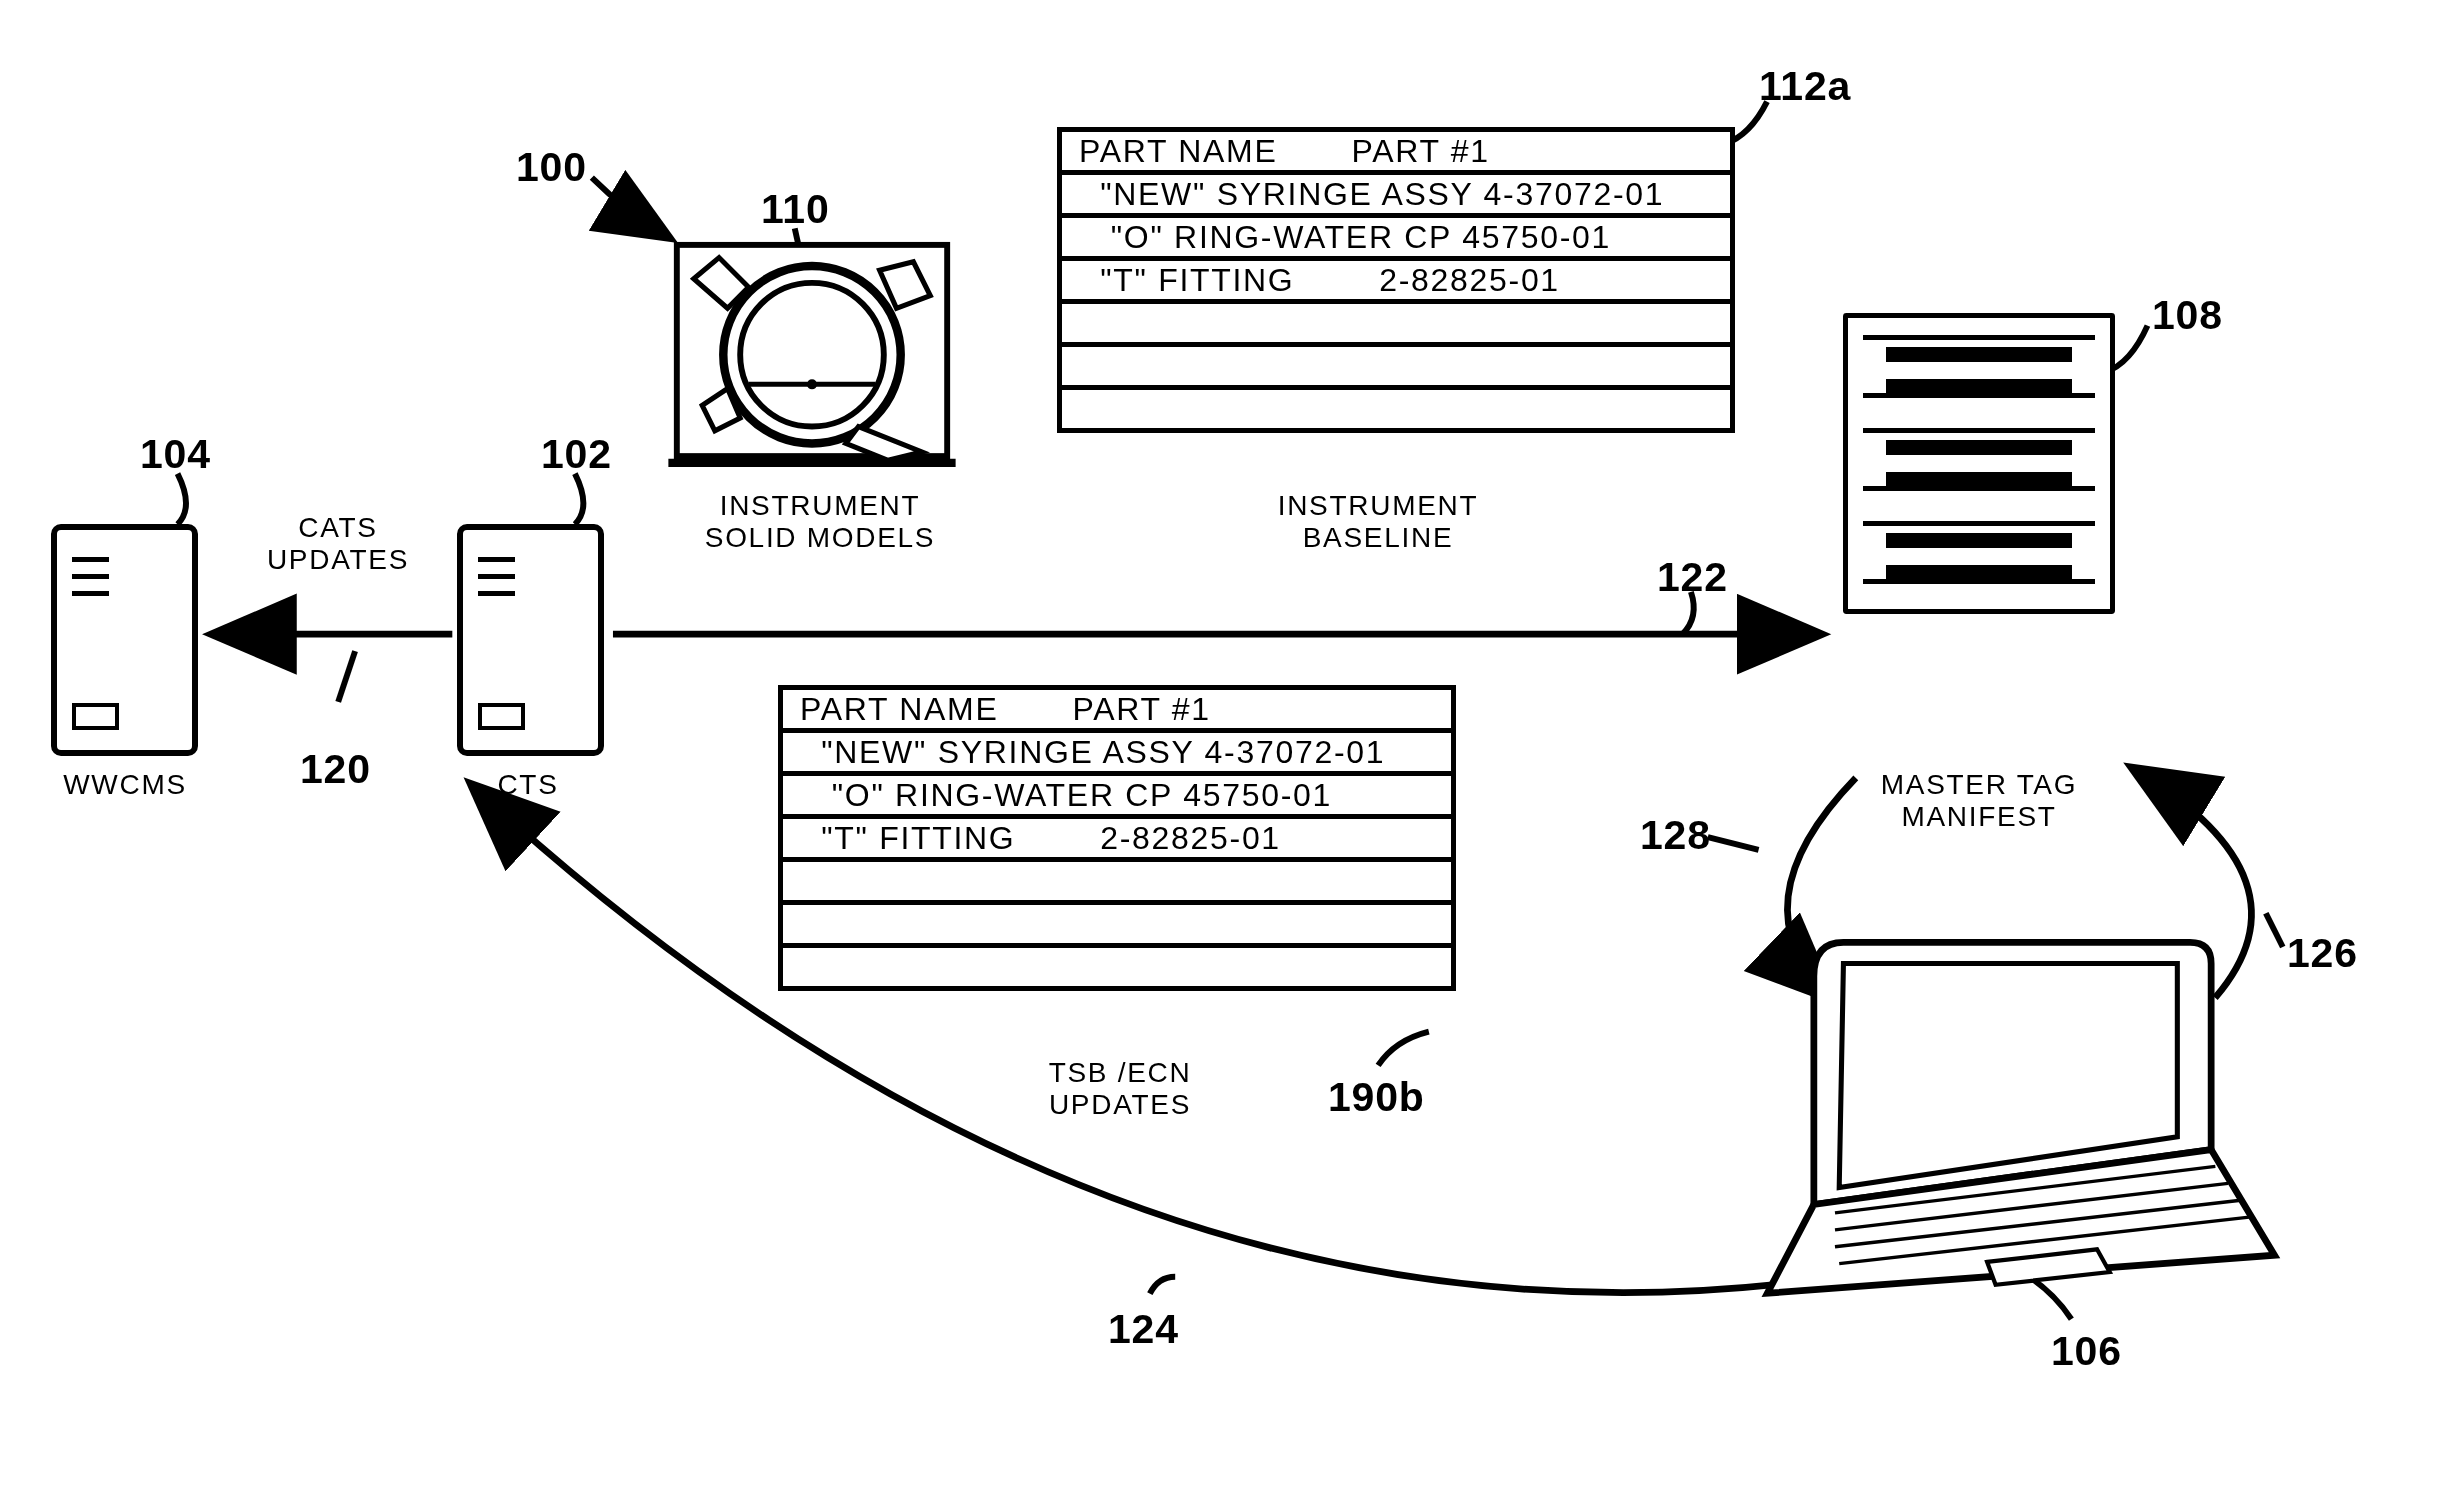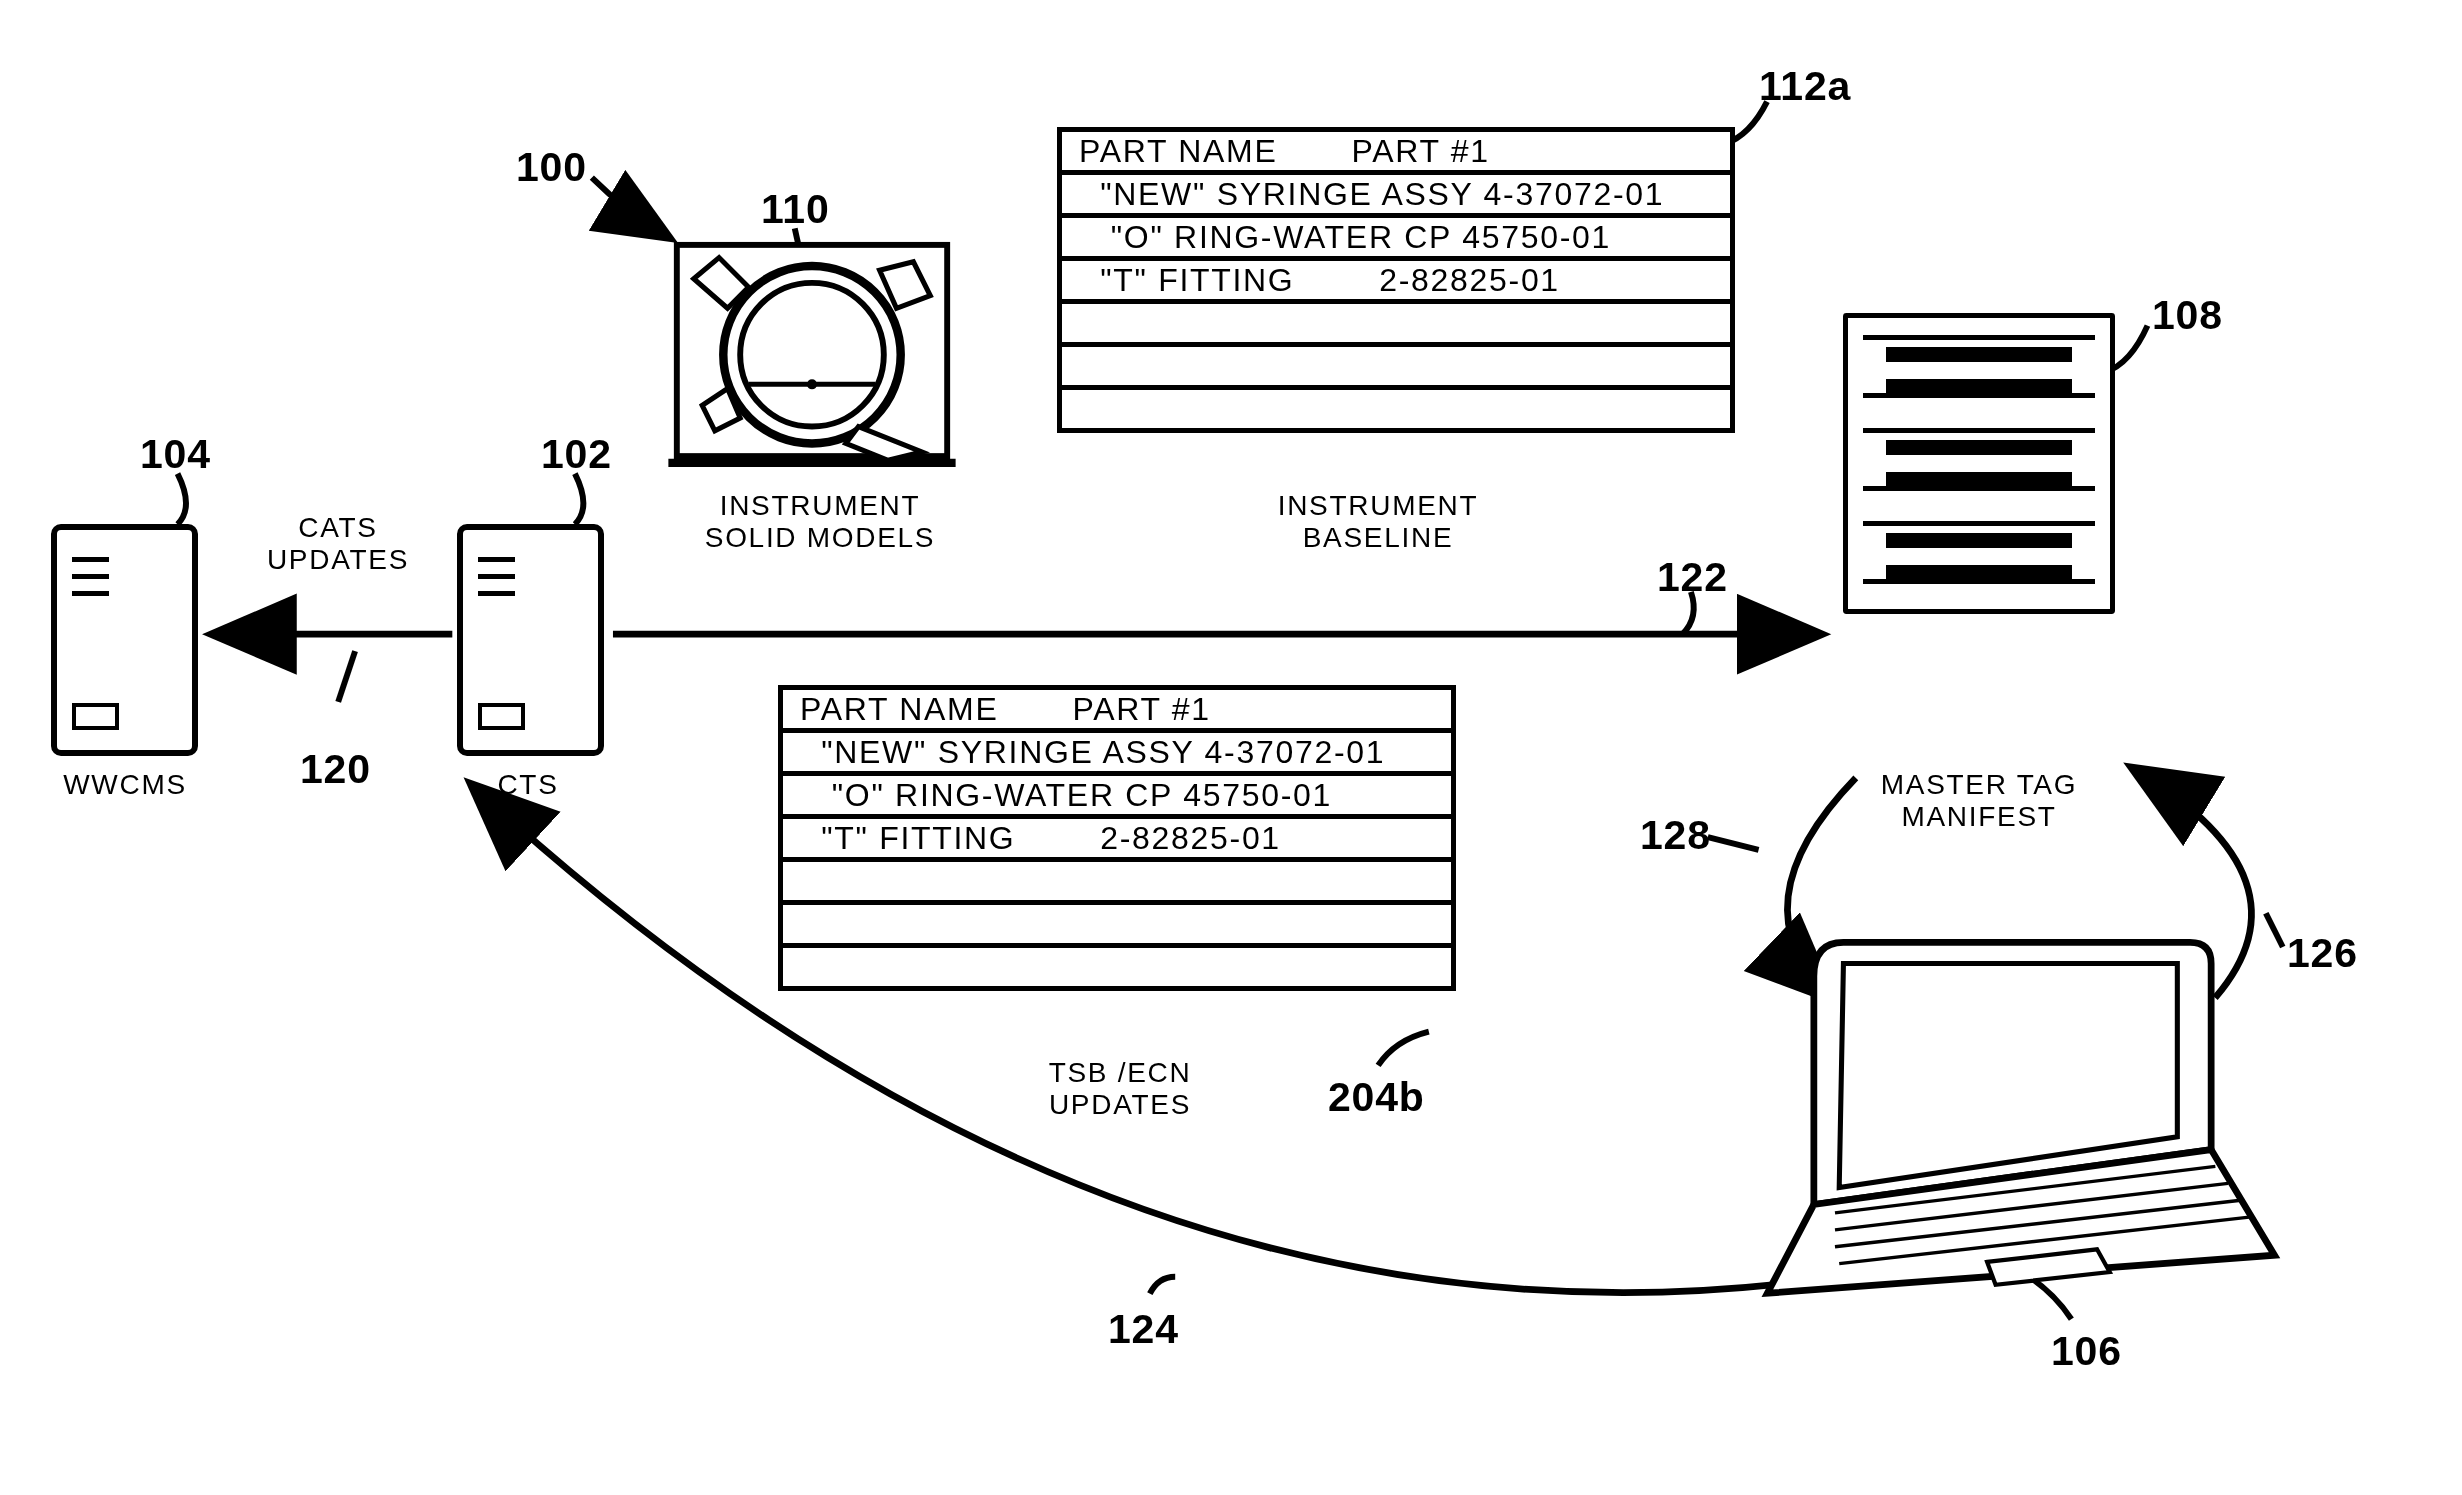--- a/index.html
+++ b/index.html
@@ -256,21 +256,21 @@
     </svg>
   </div>
 
   <div class="ref" style="left:516px; top:144px;">100</div>
   <div class="ref" style="left:541px; top:431px;">102</div>
   <div class="ref" style="left:140px; top:431px;">104</div>
   <div class="ref" style="left:2051px; top:1328px;">106</div>
   <div class="ref" style="left:2152px; top:292px;">108</div>
   <div class="ref" style="left:761px; top:186px;">110</div>
   <div class="ref" style="left:1759px; top:63px;">112a</div>
-  <div class="ref" style="left:1328px; top:1074px;">204b</div>
+  <div class="ref" style="left:1328px; top:1074px;">190b</div>
   <div class="ref" style="left:300px; top:710px;margin-top:36px;">120</div>
   <div class="ref" style="left:1657px; top:554px;">122</div>
   <div class="ref" style="left:1108px; top:1306px;">124</div>
   <div class="ref" style="left:2287px; top:930px;">126</div>
   <div class="ref" style="left:1640px; top:812px;">128</div>
 
 </div>
 
 
 </body></html>

